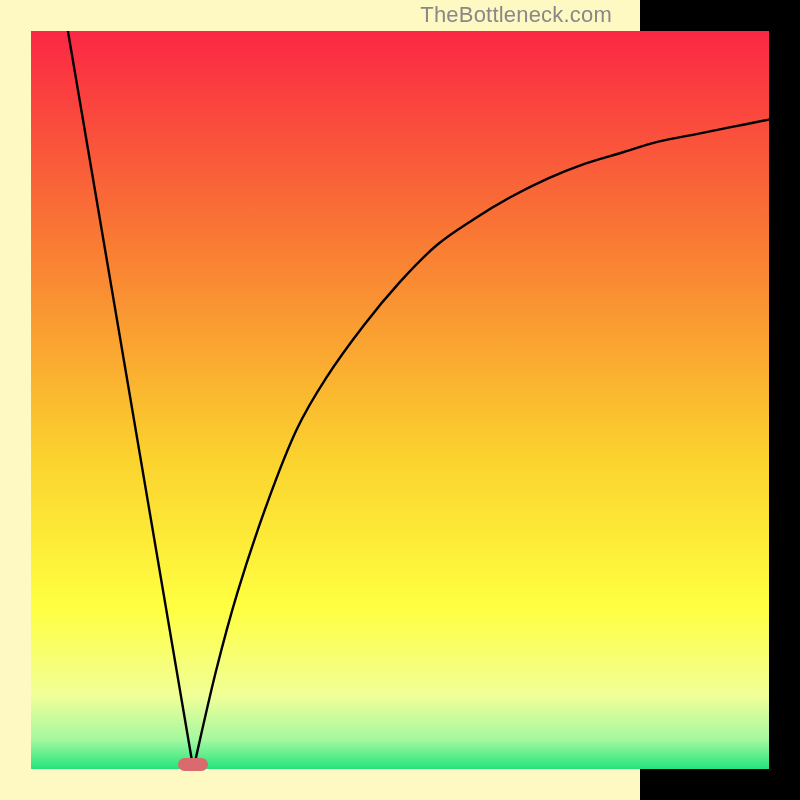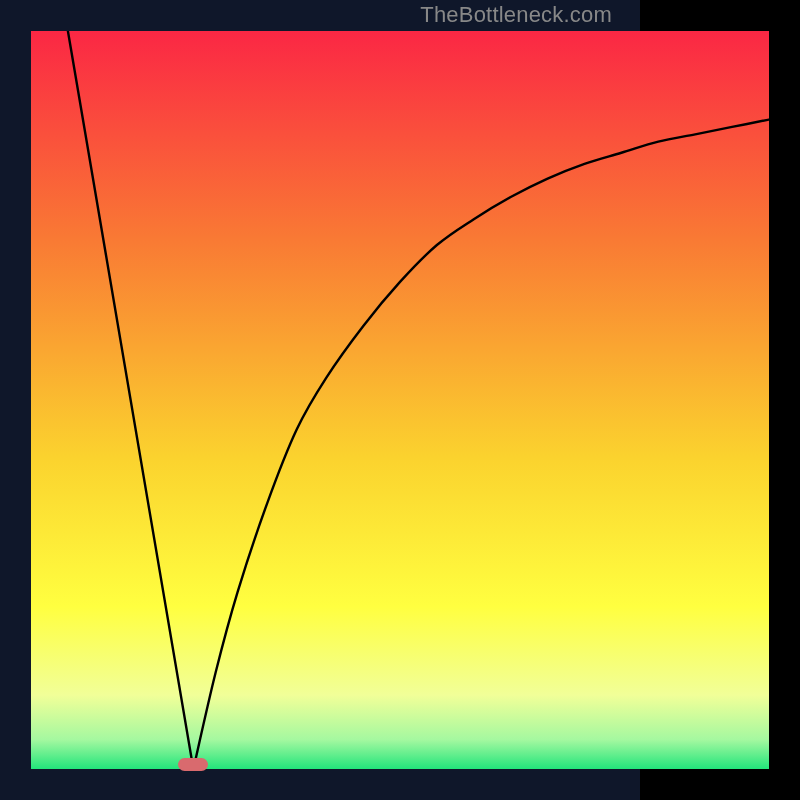--- a/index.html
+++ b/index.html
@@ -8,21 +8,21 @@
     width: 800px;
     height: 800px;
     overflow: hidden;
     background: #000;
     font-family: Arial, Helvetica, sans-serif;
   }
   .frame {
     position: relative;
     width: 640px;
     height: 800px;
-    background: #0f172a;
+    background: #fef9c3;
   }
   .plot {
     position: absolute;
     left: 31px;
     top: 31px;
     width: 738px;
     height: 738px;
   }
   .attribution {
     position: absolute;

